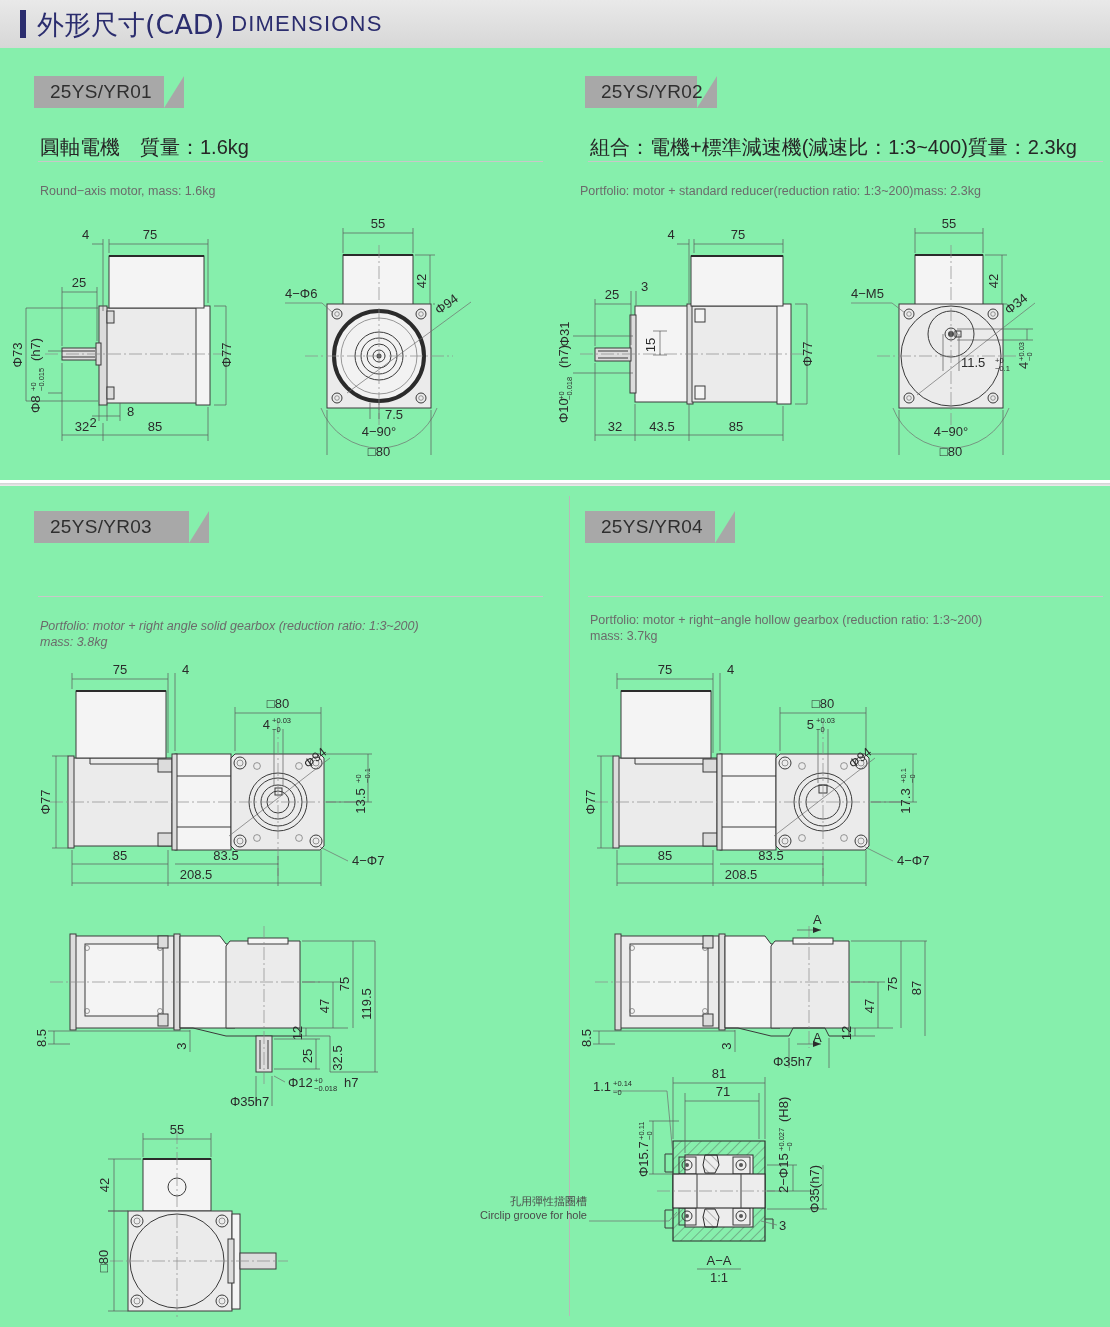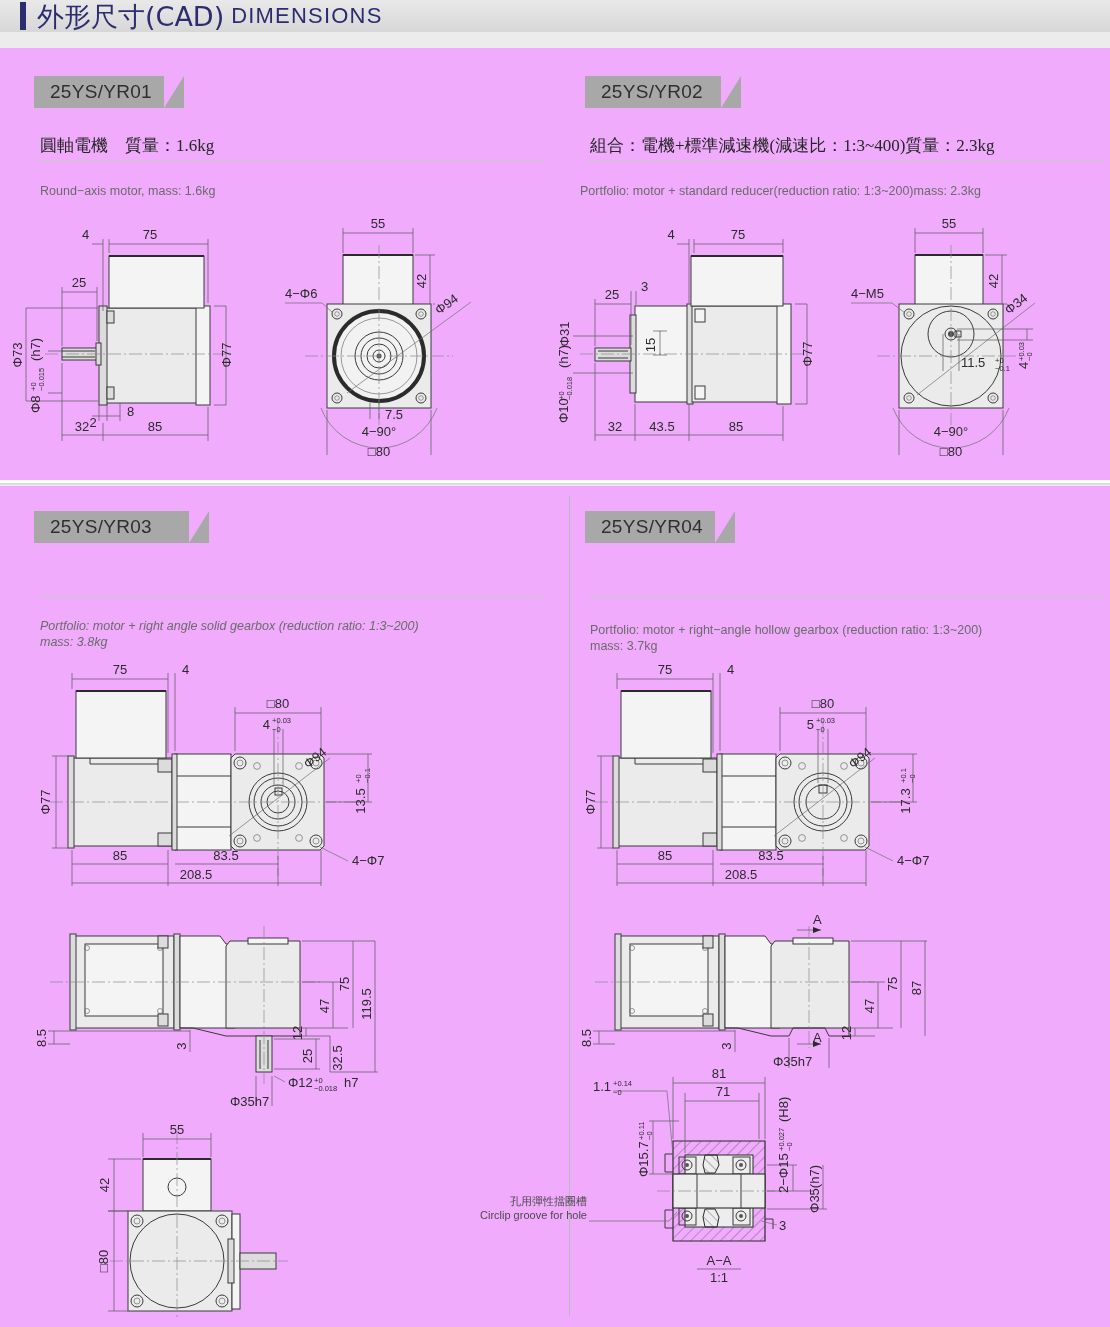--- a/index.html
+++ b/index.html
@@ -6,36 +6,36 @@
   body{
     width:1110px;height:1327px;
     background:#ececec;
     font-family:"Liberation Sans","DejaVu Sans",sans-serif;
     color:#333;
     overflow:hidden;
     position:relative;
   }
   
   .title-bar{
-    position:absolute;left:0;top:0;width:1110px;height:32px;
+    position:absolute;left:0;top:0;width:1110px;height:48px;
     background:linear-gradient(to bottom,#e9e9e9 0%,#dedede 60%,#d7d7d7 100%);
     display:flex;align-items:center;
   }
   .title-accent{
     width:6px;height:28px;background:#2b2d6e;margin-left:20px;margin-right:11px;flex:none;
   }
   .title-cn{
     font-size:27px;color:#2b2d6e;letter-spacing:0px;line-height:1;
     font-family:"DejaVu Sans",sans-serif;font-weight:400;
   }
   .title-en{
     font-size:22px;color:#2b2d6e;letter-spacing:1.2px;margin-left:7px;line-height:1;
   }
   
-  .sheet{position:absolute;left:0;top:48px;width:1110px;height:1279px;background:#f0abfc;}
+  .sheet{position:absolute;left:0;top:48px;width:1110px;height:1279px;background:#86efac;}
   .row{position:absolute;left:0;width:1110px;}
   .row1{top:0;height:432px;}
   .rowdiv{position:absolute;left:0;top:432px;width:1110px;height:6px;
           background:linear-gradient(to bottom,#ffffff 0%,#ffffff 45%,#d2d2d2 50%,#ededed 100%);}
   .row2{top:438px;height:841px;}
   .vdiv{position:absolute;top:10px;width:1px;height:820px;background:#b9b9b9;left:569px;}
   .panel{position:absolute;top:0;width:555px;height:100%;}
   .panel.left{left:0;}
   .panel.right{left:555px;}
   
@@ -45,22 +45,22 @@
     display:flex;align-items:center;padding-left:16px;
     box-sizing:border-box;
   }
   .tag .tag-text{position:relative;z-index:2;letter-spacing:0.3px;}
   .tag:after{
     content:"";position:absolute;right:-20px;top:0;
     border-style:solid;border-width:0 0 32px 20px;
     border-color:transparent transparent #a8a8a8 transparent;
   }
   .spec-cn{
-    position:absolute;font-size:17px;color:#262626;white-space:nowrap;
-    font-family:Liberation Serif, serif;
+    position:absolute;font-size:20px;color:#262626;white-space:nowrap;
+    font-family:Liberation Sans, sans-serif;
   }
   .spec-rule{position:absolute;height:1px;background:#c8c8c8;}
   .spec-en{
     position:absolute;font-size:12.5px;color:#6b6b6b;white-space:nowrap;line-height:16px;margin-top:14px;
   }
   
   .dwg{position:absolute;}
   svg{display:block;overflow:visible;}
   .ln{stroke:#3a3a3a;stroke-width:1;fill:none;}
   .ln-h{stroke:#2b2b2b;stroke-width:2.2;fill:none;}
@@ -220,21 +220,21 @@
           <text class="t" x="104" y="233" text-anchor="middle">4−90°</text>
 
           <line class="dim" x1="52" y1="207" x2="52" y2="252"></line>
           <line class="dim" x1="156" y1="207" x2="156" y2="252"></line>
           <text class="t" x="104" y="253" text-anchor="middle">□80</text>
         </svg>
       </div>
     </div>
 
     <div class="panel right">
-      <div class="tag" style="left:30px;top:28px;width:136px;">
+      <div class="tag" style="left:30px;top:28px;width:112px;">
         <span class="tag-text">25YS/YR02</span>
       </div>
       <div class="spec-cn" style="left:35px;top:86px;">組合：電機+標準減速機(減速比：1:3~400)質量：2.3kg</div>
       <div class="spec-rule" style="left:33px;top:113px;width:515px;"></div>
       <div class="spec-en" style="left:25px;top:121px;">Portfolio: motor + standard reducer(reduction ratio: 1:3~200)mass: 2.3kg</div>
 
       <div class="dwg" style="left:0px;top:155px;">
         <svg width="295" height="260" viewBox="0 0 295 260">
 
           <rect class="fillwhite" x="80" y="103" width="54" height="96"></rect>
@@ -588,21 +588,21 @@
           <text class="t" x="68" y="150" text-anchor="middle" transform="rotate(-90 68 150)">□80</text>
         </svg>
       </div>
     </div>
 
     <div class="panel right">
       <div class="tag" style="left:30px;top:25px;width:130px;">
         <span class="tag-text">25YS/YR04</span>
       </div>
       <div class="spec-rule" style="left:33px;top:110px;width:515px;"></div>
-      <div class="spec-en" style="left:35px;top:122px;white-space:pre;">Portfolio: motor + right−angle hollow gearbox (reduction ratio: 1:3~200)
+      <div class="spec-en" style="left:35px;top:112px;white-space:pre;">Portfolio: motor + right−angle hollow gearbox (reduction ratio: 1:3~200)
 mass: 3.7kg</div>
 
       <div class="dwg" style="left:20px;top:175px;">
         <svg width="380" height="250" viewBox="0 0 380 250">
           <rect class="fillbody" x="42" y="97" width="100" height="88"></rect>
           <rect class="fillgrey" x="38" y="95" width="6" height="92"></rect>
           <rect class="fillwhite" x="46" y="30" width="90" height="67"></rect>
           <line class="ln-h" x1="46" y1="30" x2="136" y2="30"></line>
           <path class="ln" d="M60,97 L60,103 L136,103"></path>
           <rect class="fillgrey" x="128" y="98" width="14" height="13"></rect>

